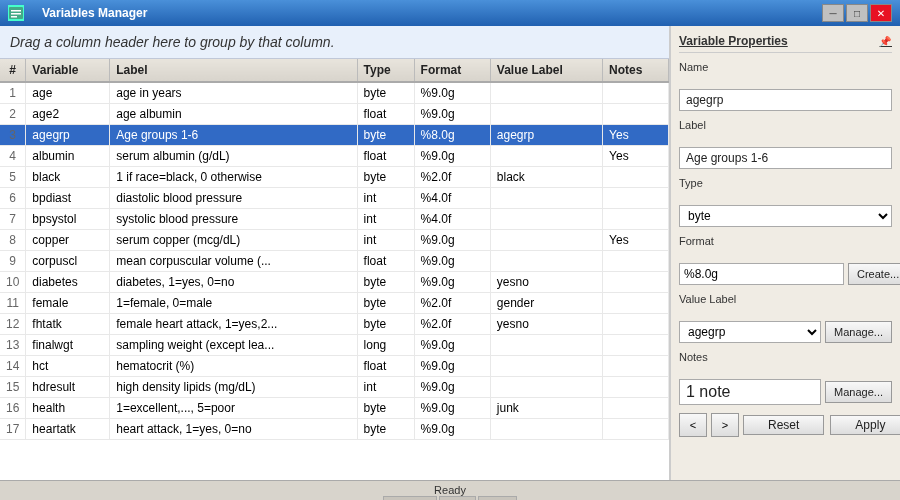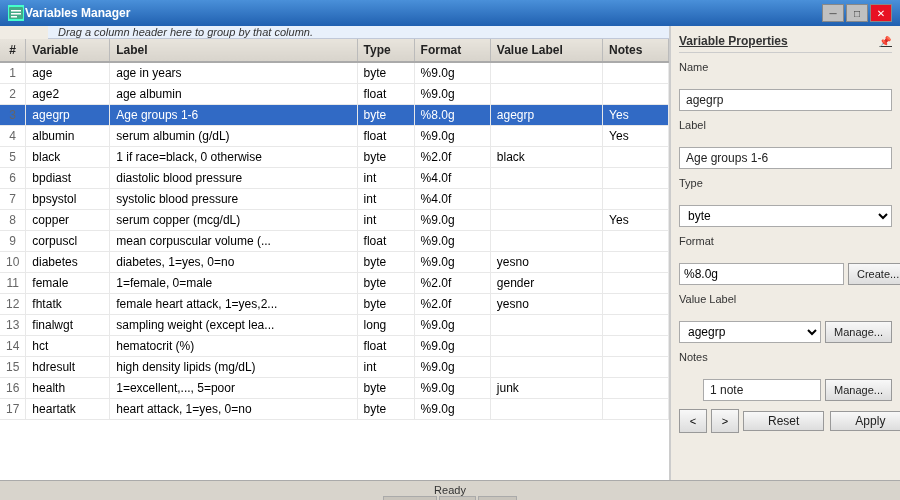--- a/index.html
+++ b/index.html
@@ -16,21 +16,21 @@
       color: white;
       padding: 4px 8px;
       display: flex;
       align-items: center;
       justify-content: space-between;
       height: 26px;
     }
     .title-bar-left {
       display: flex;
       align-items: center;
-      gap: 1px;
+      gap: 18px;
     }
     .title-icon {
       width: 16px;
       height: 16px;
       background: #4fc;
       display: inline-block;
     }
     .title-text {
       font-size: 12px;
       font-weight: bold;
@@ -84,26 +84,25 @@
     .left-panel {
       flex: 1;
       display: flex;
       flex-direction: column;
       border-right: 1px solid #ccc;
       overflow: hidden;
     }
 
     .drag-hint {
       background: #e8f0fb;
-      padding: 0 10px;
-      font-size: 11px;
+      padding: 8px 10px;
+      font-size: 14px;
       color: #333;
       border-bottom: 1px solid #c0c8d8;
       font-style: italic;
-      margin-left: 48px;
     }
 
     .table-wrapper {
       flex: 1;
       overflow-y: scroll;
       overflow-x: hidden;
       background: white;
     }
 
     table {
@@ -289,25 +288,24 @@
 
     ::-webkit-scrollbar { width: 16px; }
     ::-webkit-scrollbar-track { background: #e0dcd4; }
     ::-webkit-scrollbar-thumb { background: #b0aca4; border: 1px solid #aaa; }
     ::-webkit-scrollbar-button { background: #d0ccc4; border: 1px solid #aaa; height: 16px; }
 
     .notes-input {
       background: white;
       border: 1px solid #aaa;
       padding: 3px 6px;
-      font-size: 12px;
+      font-size: 16px;
       color: #222;
       min-height: 22px;
       flex: 1;
-      margin-left: 24px;
     }
   </style>
 </head>
 <body>
 
 <div class="title-bar">
   <div class="title-bar-left">
     <span class="title-icon">
       <svg width="16" height="16" viewBox="0 0 16 16">
         <rect x="1" y="2" width="14" height="12" fill="#4a8" rx="1"></rect>

